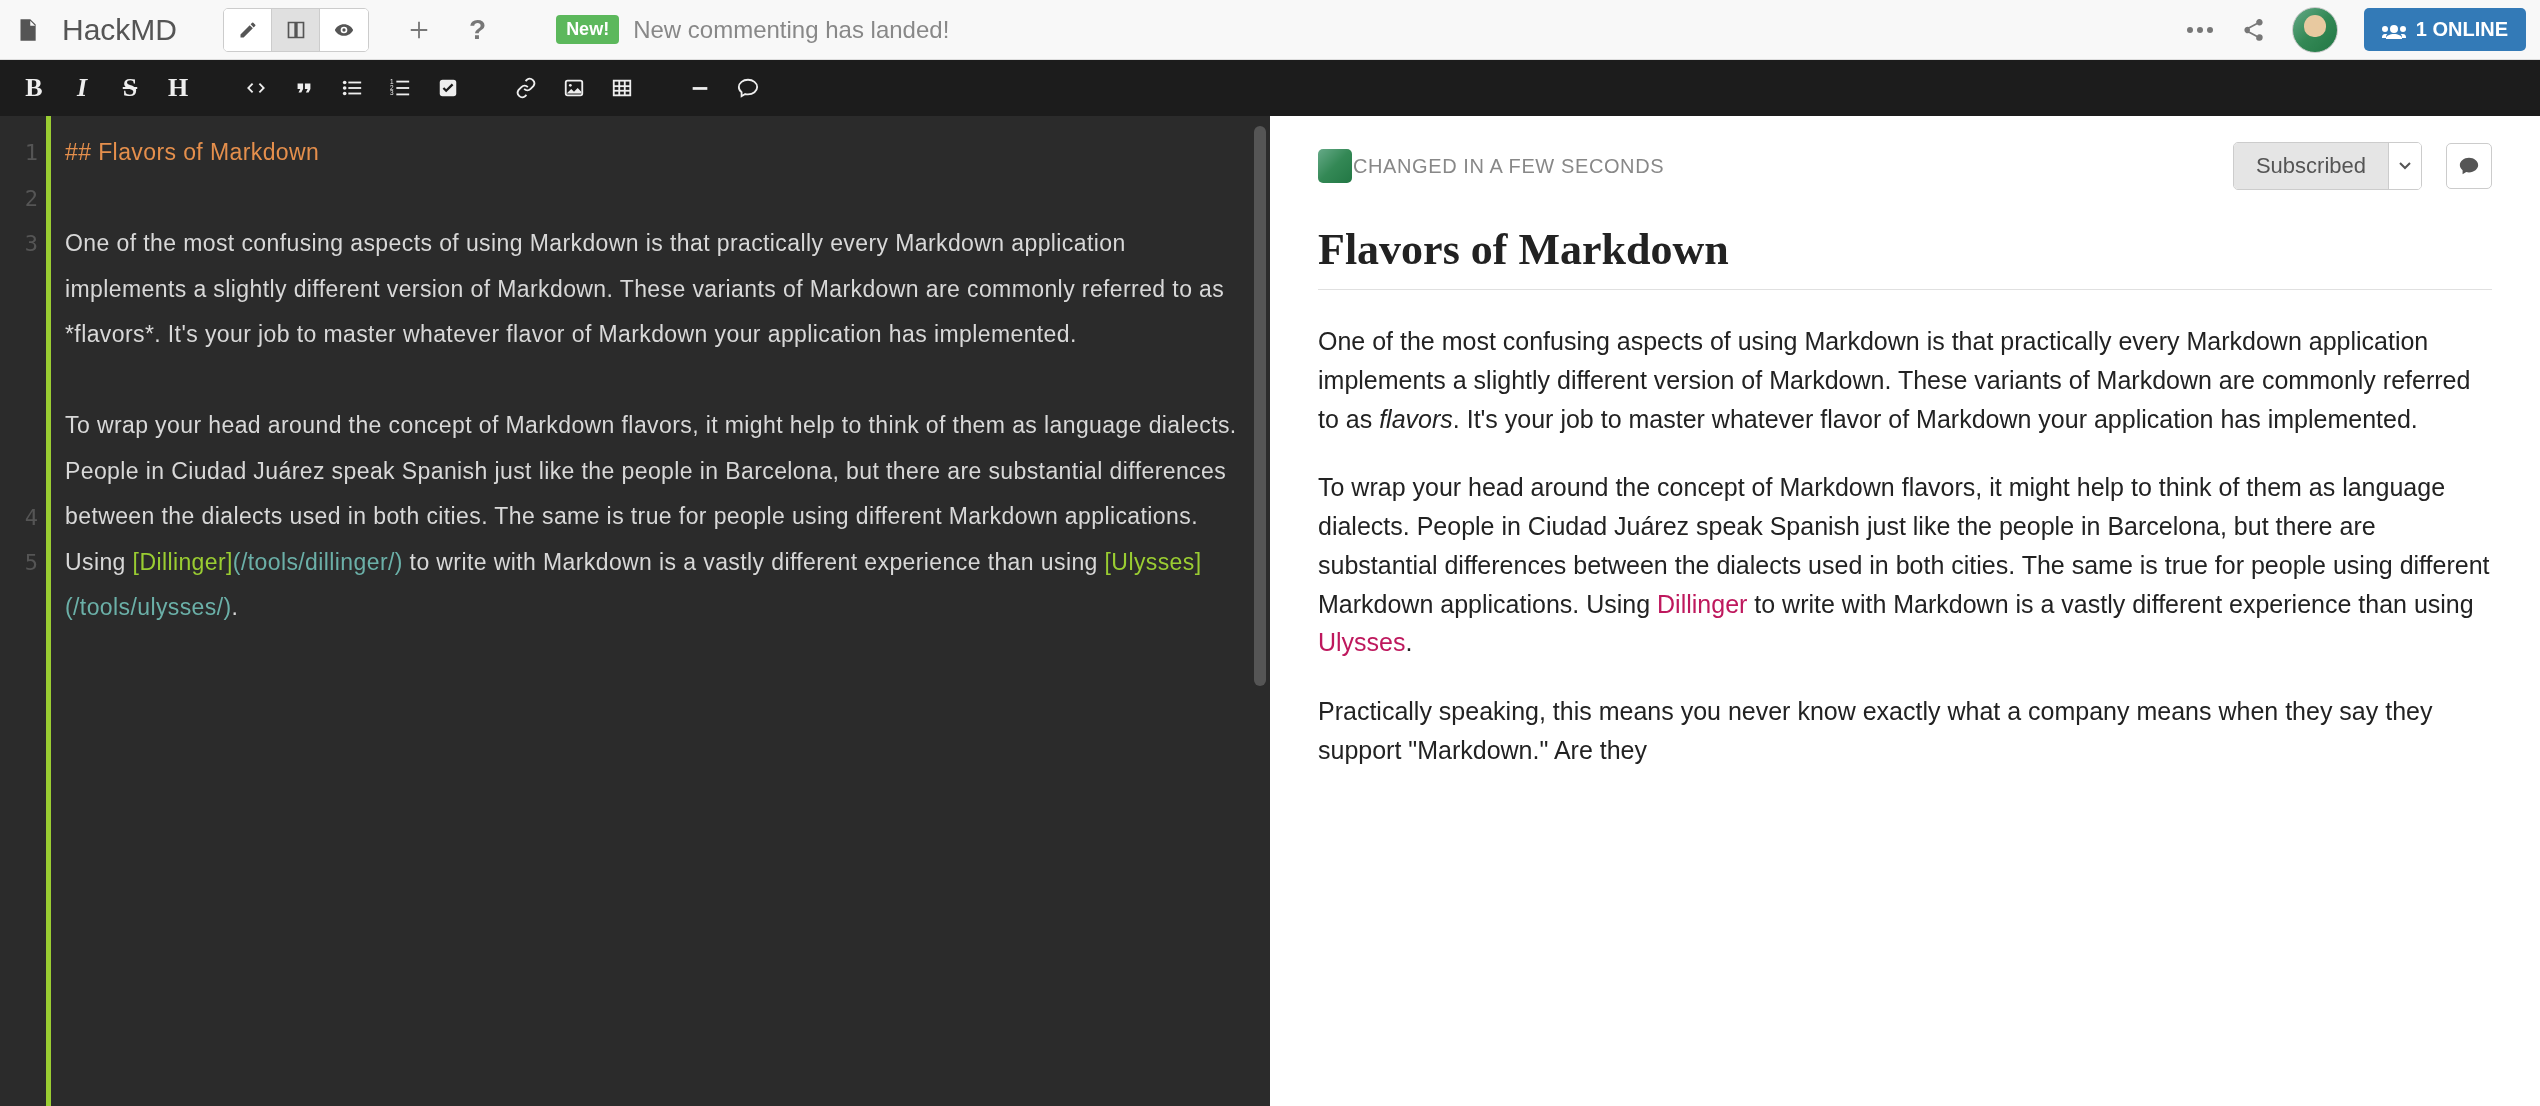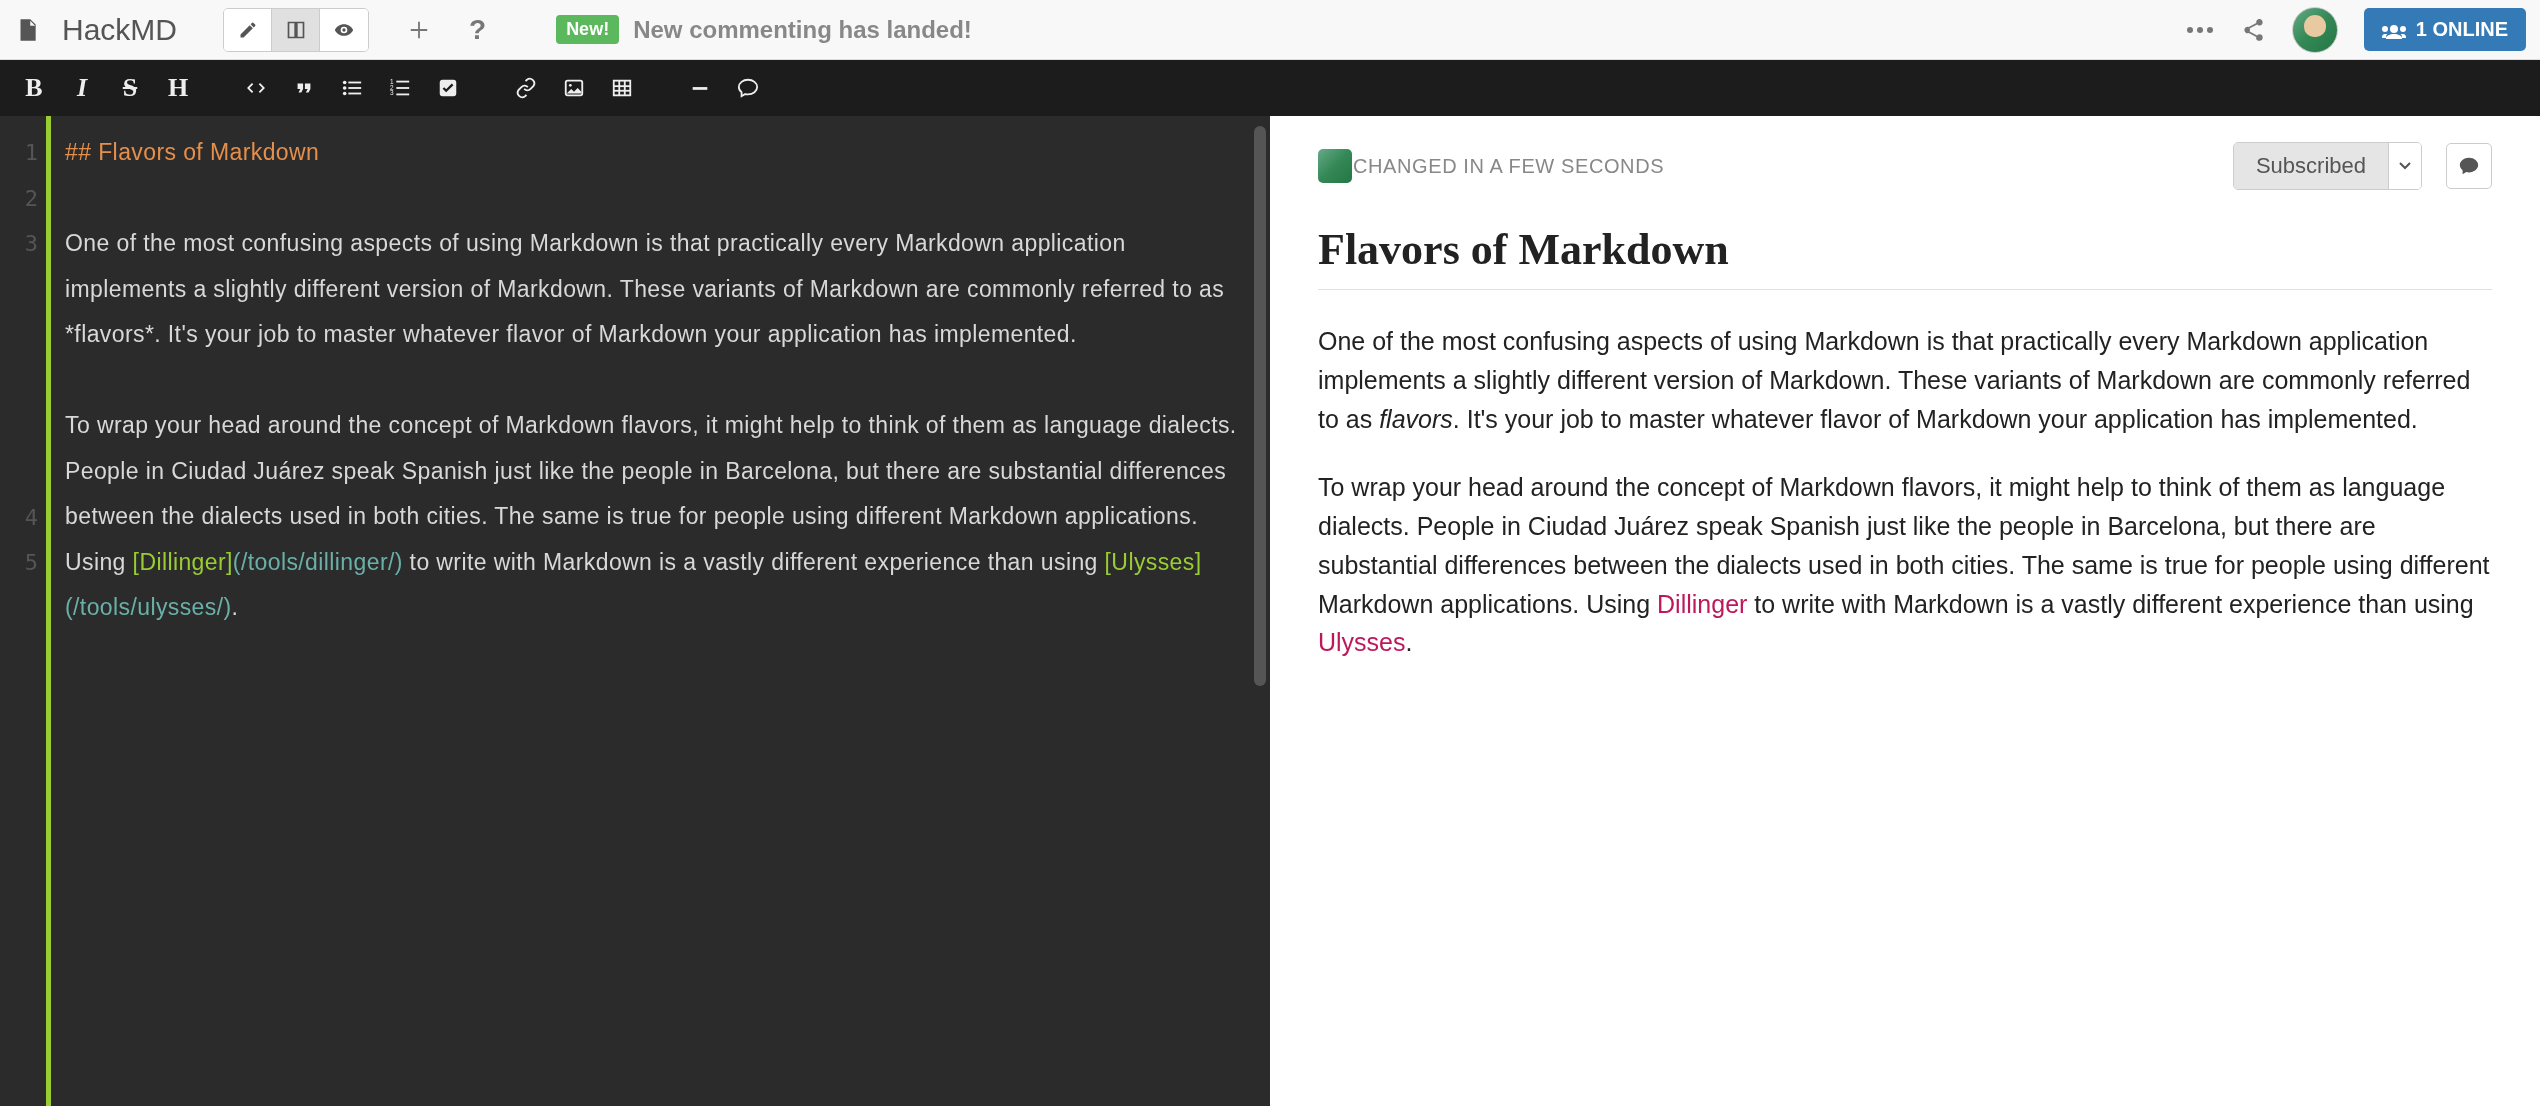--- a/index.html
+++ b/index.html
@@ -12,21 +12,21 @@
 .logo-text { font-size: 30px; color: #555; font-weight: 500; }
 .view-toggle { display: flex; margin-left: 46px; border: 1px solid #ccc; border-radius: 5px; overflow: hidden; background: #fff; }
 .view-btn { width: 48px; height: 42px; display: flex; align-items: center; justify-content: center; border: none; background: #fff; cursor: pointer; border-right: 1px solid #ccc; }
 .view-btn:last-child { border-right: none; }
 .view-btn.active { background: #e0e0e0; }
 .view-btn svg { width: 20px; height: 20px; fill: #555; }
 .hdr-icon-btn { width: 40px; height: 40px; display: flex; align-items: center; justify-content: center; background: transparent; border: none; cursor: pointer; margin-left: 30px; }
 .hdr-icon-btn svg { width: 22px; height: 22px; fill: #777; }
 .hdr-q { font-size: 28px; color: #777; font-weight: 600; margin-left: 30px; cursor: pointer; }
 .new-badge { background: #5cb85c; color: #fff; font-size: 18px; font-weight: 700; padding: 4px 10px; border-radius: 4px; margin-left: 70px; }
-.news-text { font-size: 24px; font-weight: 700; color: #888; margin-left: 14px; text-align: center; }
+.news-text { font-size: 24px; font-weight: 400; color: #888; margin-left: 14px; text-align: center; }
 .spacer { flex: 1; }
 .hdr-right { display: flex; align-items: center; gap: 26px; }
 .dots-icon, .share-icon { fill: #777; cursor: pointer; }
 .avatar { width: 46px; height: 46px; border-radius: 50%; background: linear-gradient(135deg,#6a8 0%, #385 50%, #274 100%); border: 1px solid #ccc; cursor: pointer; display:flex; align-items:center; justify-content:center; }
 .avatar-inner { width: 22px; height: 22px; border-radius: 50% 50% 45% 45%; background: #e8c9a0; position: relative; top: -4px; }
 .online-btn { background: #337ab7; color: #fff; border: none; border-radius: 5px; padding: 10px 18px; font-size: 20px; font-weight: 700; display: flex; align-items: center; gap: 10px; cursor: pointer; }
 .online-btn svg { fill: #fff; }
 
 
 .toolbar { height: 56px; background: #1c1c1c; display: flex; align-items: center; padding: 0 10px; gap: 0; }
@@ -253,16 +253,17 @@
               <path d="M12 3C6.5 3 2 6.6 2 11c0 2.2 1.1 4.2 3 5.6V21l4-2.4c1 .2 2 .4 3 .4 5.5 0 10-3.6 10-8s-4.5-8-10-8z"></path>
             </svg>
         </button>
       </div>
     </div>
 
     <div class="pv-body">
       <h2>Flavors of Markdown</h2>
       <p><span>One of the most confusing aspects of using Markdown is that practically every Markdown application implements a slightly different version of Markdown. These variants of Markdown are commonly referred to as </span><em>flavors</em><span>. It's your job to master whatever flavor of Markdown your application has implemented.</span></p>
       <p><span>To wrap your head around the concept of Markdown flavors, it might help to think of them as language dialects. People in Ciudad Juárez speak Spanish just like the people in Barcelona, but there are substantial differences between the dialects used in both cities. The same is true for people using different Markdown applications. Using </span><a href="#">Dillinger</a><span> to write with Markdown is a vastly different experience than using </span><a href="#">Ulysses</a><span>.</span></p>
+      <p>Practically speaking, this means you never know exactly what a company means when they say they support "Markdown." Are they</p>
     </div>
   </div>
 
 </div>
 
 </body></html>

